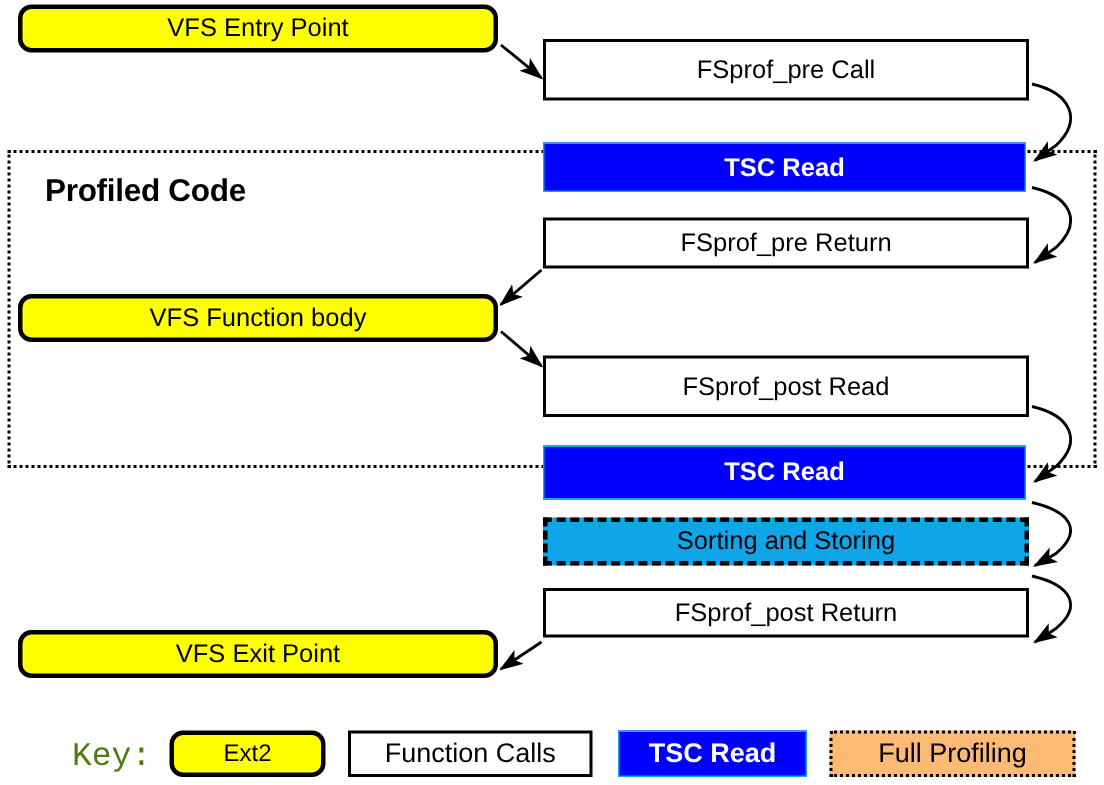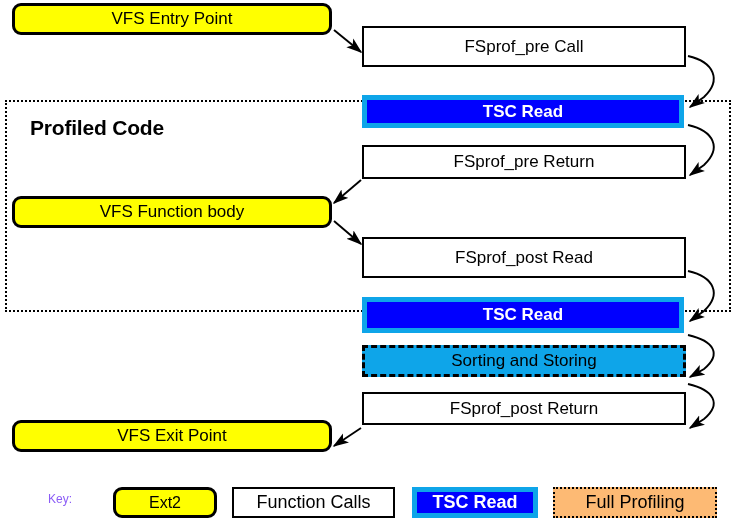--- a/index.html
+++ b/index.html
@@ -48,21 +48,21 @@
     background: #ffff00;
     border: 3px solid #000000;
     border-radius: 9px;
   }
   .node-white {
     background: #ffffff;
     border: 2px solid #000000;
   }
   .node-blue {
     background: #0000ff;
-    border: 5px solid #0ea5e9;
+    border: 1px solid #0ea5e9;
     color: #ffffff;
     font-weight: bold;
   }
   .node-dashed {
     background: #0ea5e9;
     border: 3px dashed #000000;
   }
   .node-dotted {
     background: #fdba74;
     border: 2px dotted #000000;
@@ -73,23 +73,23 @@
     left: 0;
     top: 0;
     width: 736px;
     height: 523px;
     z-index: 2;
     pointer-events: none;
   }
   
   .legend-label {
     position: absolute;
-    font-family: Liberation Sans, sans-serif;
-    font-size: 12px;
-    color: #8b5cf6;
+    font-family: Liberation Mono, monospace;
+    font-size: 22px;
+    color: #4d7c0f;
     white-space: nowrap;
   }
 </style>
 </head>
 <body>
 
 <div id="canvas">
 
   <div class="group-box" style="left:5px; top:100px; width:726px; height:212px;"></div>
   <div class="group-title" style="left:30px; top:116px;">Profiled Code</div>

